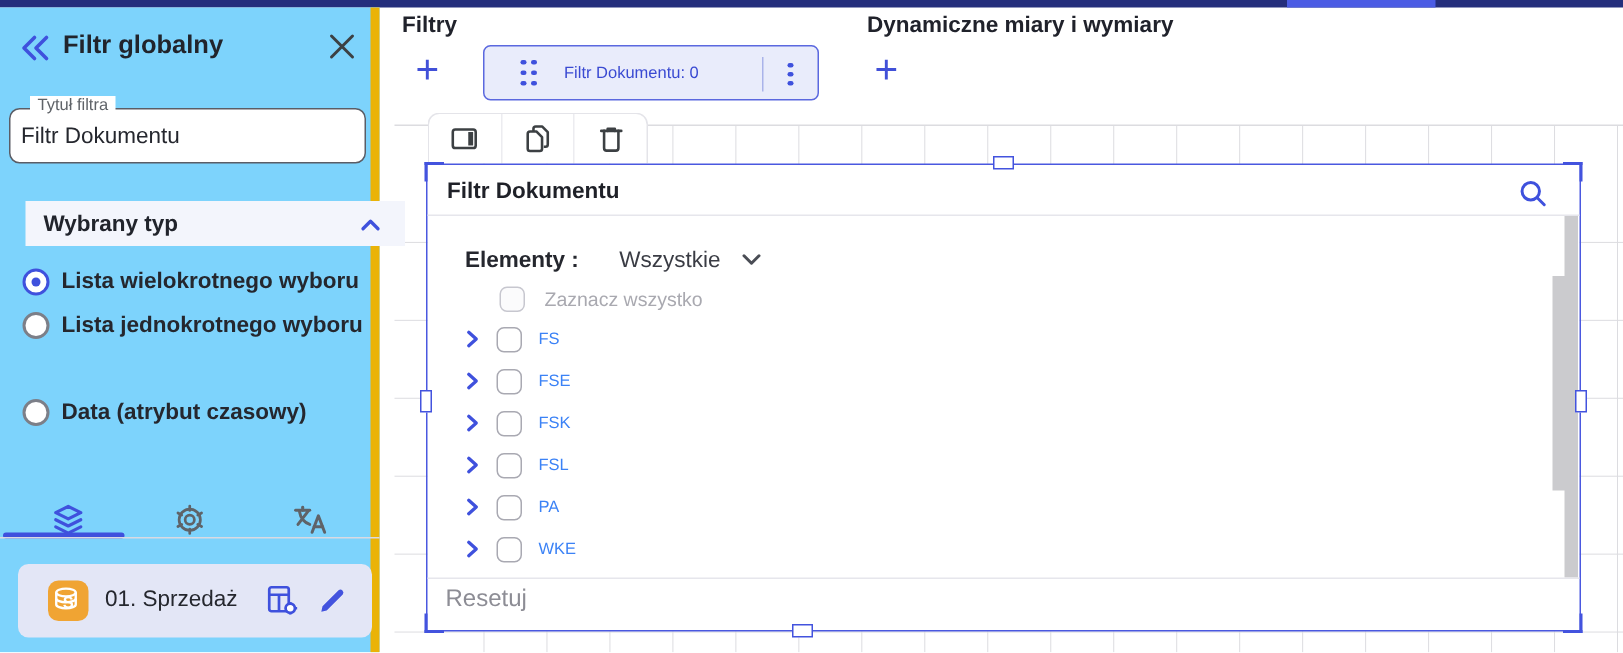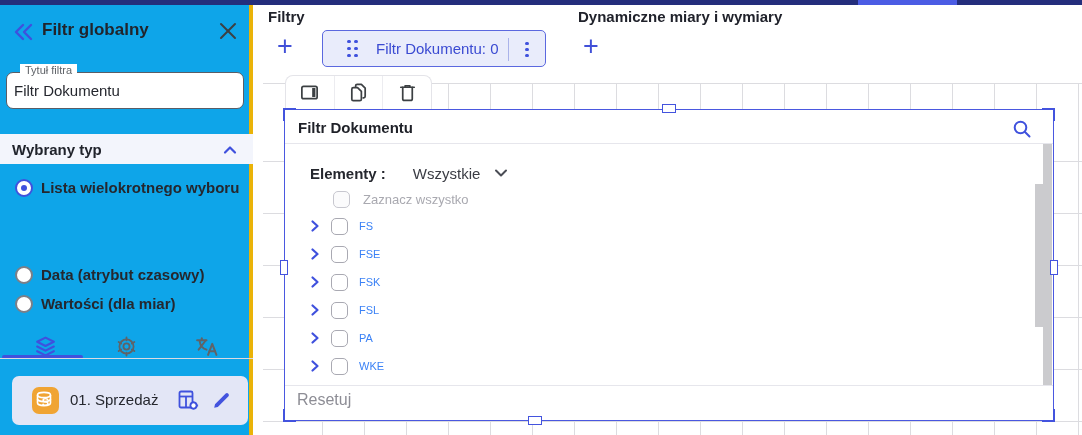--- a/index.html
+++ b/index.html
@@ -13,36 +13,36 @@
 
   
   .grid-bg { position:absolute; left:263px; top:83px; width:819px; height:352px;
     border-top:1px solid #dcdce0;
     background-image:
       repeating-linear-gradient(to right, transparent 0 41px, #dcdce0 41px 42px),
       repeating-linear-gradient(to bottom, transparent 0 51px, #dcdce0 51px 52px);
     background-position:18px 26px; }
 
   
-  .sidebar { position:absolute; left:0; top:5px; width:253px; height:430px; background:#0ea5e9;
-    border-right:4px solid #eab308; }
+  .sidebar { position:absolute; left:0; top:5px; width:253px; height:430px; background:#7dd3fc;
+    border-right:6px solid #eab308; }
   .sb-header { position:absolute; left:0; top:12px; width:100%; height:30px; }
   .collapse-btn { position:absolute; left:12px; top:3px; width:24px; height:24px; cursor:pointer; }
   .sb-title { position:absolute; left:42px; top:3px; font-size:17px; font-weight:bold; color:#21242c; }
   .close-btn { position:absolute; left:216px; top:2px; width:24px; height:24px; cursor:pointer; }
 
   .field-wrap { position:absolute; left:6px; top:62px; width:238px; height:39px; }
   .field-box { position:absolute; left:0; top:5px; width:238px; height:37px;
     border:1.5px solid #5a5d66; border-radius:7px; background:#fff; }
   .field-label { position:absolute; left:14px; top:-3px; background:#fff; padding:0 5px;
     font-size:11px; color:#5f6368; }
   .field-input { position:absolute; left:8px; top:10px; width:220px; height:26px; border:none; outline:none;
     font-family:"Liberation Sans", sans-serif; font-size:15px; color:#25272e; background:transparent; }
 
-  .section-band { position:absolute; left:0; top:129px; width:253px; height:30px; background:#f3f5fc; }
+  .section-band { position:absolute; left:17px; top:129px; width:253px; height:30px; background:#f3f5fc; }
   .section-title { position:absolute; left:12px; top:7px; font-size:15px; font-weight:bold; color:#21242c; }
   .section-chevron { position:absolute; left:221px; top:7px; width:18px; height:18px; cursor:pointer; }
 
   .radio-row { position:absolute; left:0; width:253px; height:26px; cursor:pointer; }
   .radio-circle { position:absolute; left:15px; top:4px; width:18px; height:18px; border-radius:50%;
     border:2px solid #7c7f88; background:#fff; }
   .radio-row.selected .radio-circle { border-color:#3f51dd; }
   .radio-dot { display:none; position:absolute; left:4px; top:4px; width:6px; height:6px; border-radius:50%;
     background:#3f51dd; }
   .radio-row.selected .radio-dot { display:block; }
@@ -70,21 +70,21 @@
   .add-btn { position:absolute; font-size:27px; font-weight:400; color:#4150d8; cursor:pointer; line-height:1; }
   .add-filtr { left:277px; top:33px; }
   .add-dyn { left:583px; top:33px; }
 
   
   .chip { position:absolute; left:322px; top:30px; width:224px; height:37px; background:#e9ecfb;
     border:1px solid #5b68df; border-radius:5px; cursor:pointer; display:flex; align-items:center; }
   .drag-dots { margin-left:24px; display:grid; grid-template-columns:repeat(2,4px); grid-auto-rows:4px;
     gap:3px; cursor:grab; }
   .drag-dots i { width:3.5px; height:3.5px; border-radius:50%; background:#3f51dd; }
-  .chip-label { margin-left:18px; font-size:15px; color:#3a4ad2; }
+  .chip-label { margin-left:18px; font-size:11px; color:#3a4ad2; }
   .chip-divider { position:absolute; right:36px; top:7px; width:1px; height:23px; background:#aab3ea; }
   .kebab { position:absolute; right:11px; top:8px; width:14px; height:21px; cursor:pointer; }
   .kebab i { display:block; width:3.5px; height:3.5px; border-radius:50%; background:#3f51dd; margin:2.5px auto; }
 
   
   .toolbar { position:absolute; left:285px; top:75px; width:147px; height:34px; background:#fff;
     border:1px solid #e4e4e9; border-bottom:none; border-radius:8px 8px 0 0; display:flex; }
   .tool-btn { flex:1; display:flex; align-items:center; justify-content:center; cursor:pointer; }
   .tool-btn + .tool-btn { border-left:1px solid #ececf0; }
 
@@ -175,27 +175,27 @@
         </svg>
       </span>
     </div>
 
     <div class="radio-row selected" style="top:170px">
       <span class="radio-circle">
           <span class="radio-dot"></span>
         </span>
       <span class="radio-label">Lista wielokrotnego wyboru</span>
     </div>
+    <div class="radio-row" style="top:199px">
+      <span class="radio-circle"></span>
+      <span class="radio-label">Lista jednokrotnego wyboru</span>
+    </div>
     <div class="radio-row" style="top:257px">
       <span class="radio-circle"></span>
       <span class="radio-label">Data (atrybut czasowy)</span>
-    </div>
-    <div class="radio-row" style="top:286px">
-      <span class="radio-circle"></span>
-      <span class="radio-label">Wartości (dla miar)</span>
     </div>
 
     <div class="tabbar">
       <div class="tab" style="left:15px">
         <span>
           <svg width="23" height="23" viewBox="0 0 22 22" fill="none" stroke="#3f51dd" stroke-width="2" stroke-linecap="round" stroke-linejoin="round">
             <polygon points="3,6.5 11,2.5 19,6.5 11,10.5"></polygon>
             <polyline points="3,11 11,15 19,11"></polyline>
             <polyline points="3,15.5 11,19.5 19,15.5"></polyline>
           </svg>

